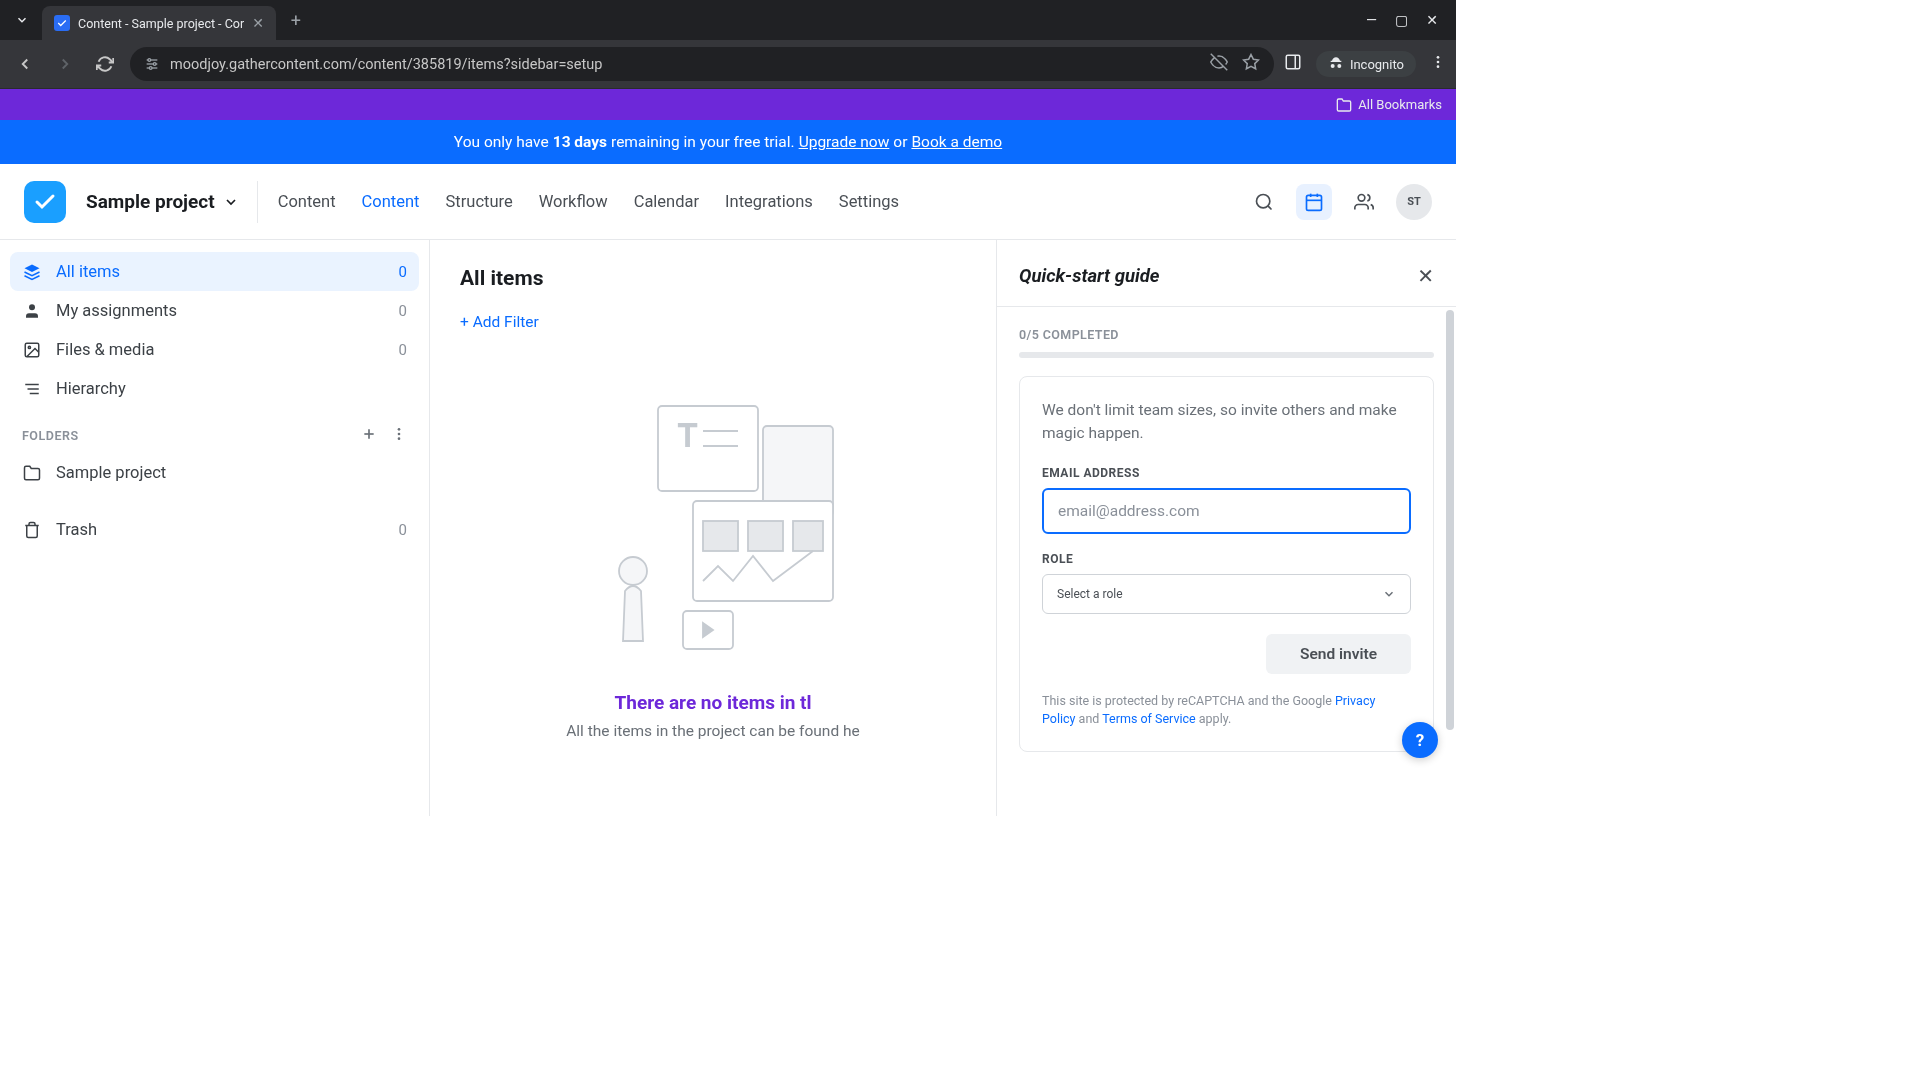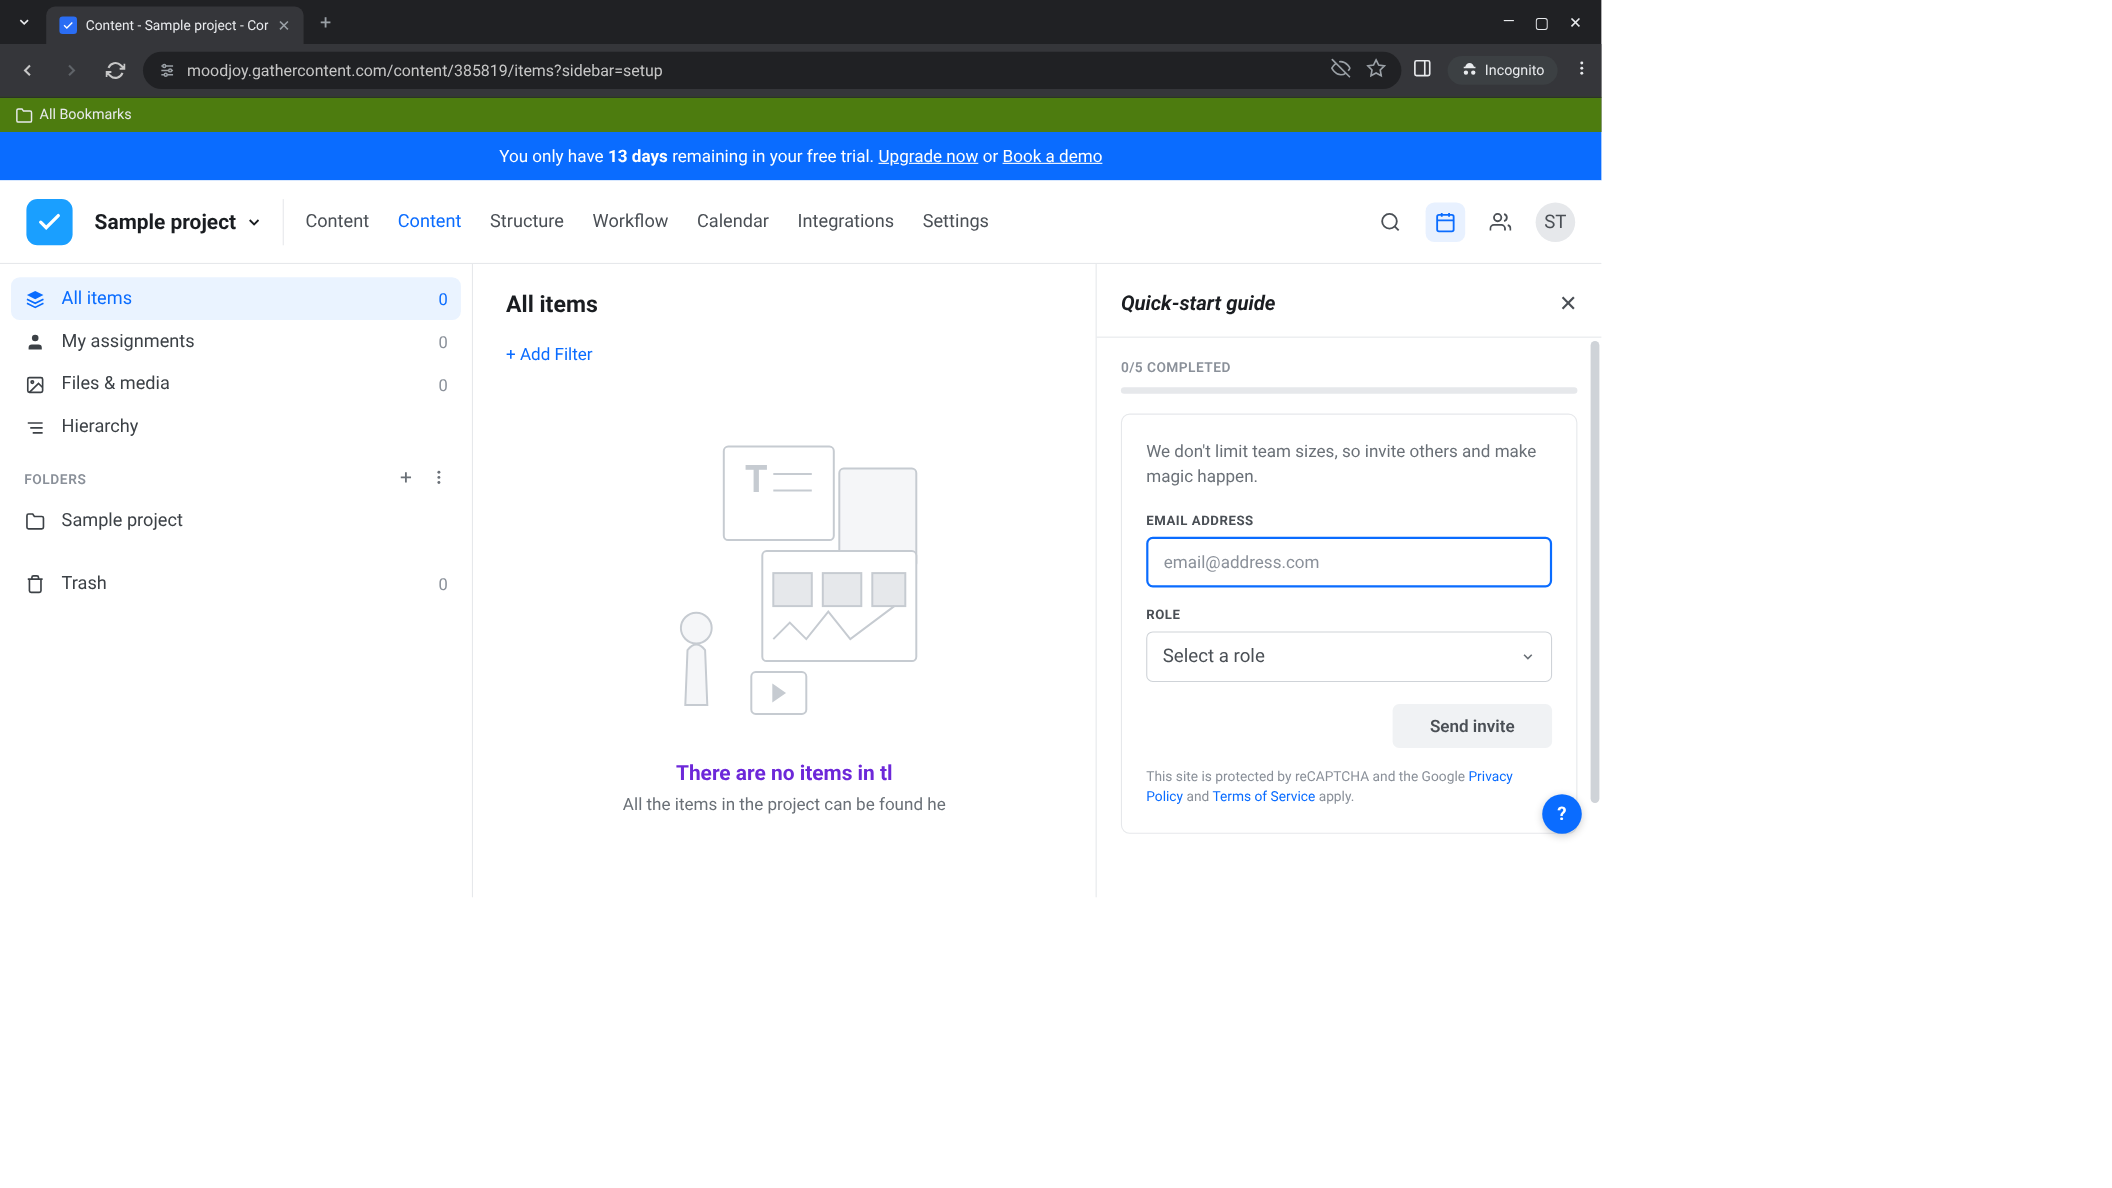--- a/index.html
+++ b/index.html
@@ -21,38 +21,38 @@
 .url-bar-row { display: flex; align-items: center; height: 48px; padding: 16px 10px; gap: 10px; background: #35363a; }
 .nav-btn { width: 30px; height: 30px; display: flex; align-items: center; justify-content: center; color: #c7c7c7; cursor: pointer; border-radius: 50%; }
 .nav-btn.disabled { color: #5f6368; }
 .url-bar { flex: 1; background: #202124; border-radius: 20px; height: 34px; display: flex; align-items: center; padding: 0 14px; gap: 10px; color: #c7c7c7; font-size: 14.5px; }
 .url-icon { display: flex; align-items: center; justify-content: center; color: #9aa0a6; }
 .url-text { flex: 1; white-space: nowrap; }
 .url-actions { display: flex; gap: 14px; color: #9aa0a6; }
 .toolbar-right { display: flex; align-items: center; gap: 14px; color: #e8eaed; }
 .incognito-badge { display: flex; align-items: center; gap: 6px; background: #3c4043; padding: 5px 12px; border-radius: 16px; font-size: 13px; }
 
-.bookmarks-bar { height: 32px; background: #4d7c0f; display: flex; align-items: center; padding: 0 14px; font-size: 13px; color: #e8eaed; gap: 6px; border-top: 1px solid #2a2b2e; }
+.bookmarks-bar { height: 32px; background: #6d28d9; display: flex; align-items: center; justify-content: flex-end; padding: 0 14px; font-size: 13px; color: #e8eaed; gap: 6px; border-top: 1px solid #2a2b2e; }
 
 
 .trial-banner { background: #0a6cff; color: #fff; height: 44px; display: flex; align-items: center; justify-content: center; font-size: 15.5px; gap: 4px; }
 .trial-banner b { font-weight: 700; }
 .trial-banner a { color: #fff; text-decoration: underline; cursor: pointer; }
 
 
 .app-header { height: 76px; border-bottom: 1px solid #e6e8eb; display: flex; align-items: center; padding: 0 24px; gap: 20px; background: #fff; }
 .logo { width: 42px; height: 42px; background: #1a9fff; border-radius: 10px; display: flex; align-items: center; justify-content: center; }
 .project-switch { display: flex; align-items: center; gap: 8px; font-size: 19px; font-weight: 700; color: #1a1d21; cursor: pointer; padding-right: 18px; border-right: 1px solid #e6e8eb; height: 42px; }
 .nav-tabs { display: flex; gap: 26px; font-size: 16.5px; color: #4a4f55; }
 .nav-tabs span { cursor: pointer; }
 .nav-tabs span.active { color: #0a6cff; }
 .header-right { margin-left: auto; display: flex; align-items: center; gap: 14px; }
 .hicon { width: 36px; height: 36px; display: flex; align-items: center; justify-content: center; border-radius: 8px; cursor: pointer; color: #4a4f55; }
 .hicon.active { background: #e8f1ff; color: #0a6cff; }
-.avatar-badge { width: 36px; height: 36px; border-radius: 50%; background: #e6e8eb; display: flex; align-items: center; justify-content: center; font-size: 17px; font-weight: 400; color: #4a4f55; cursor: pointer; }
+.avatar-badge { width: 36px; height: 36px; border-radius: 50%; background: #e6e8eb; display: flex; align-items: center; justify-content: center; font-size: 11px; font-weight: 700; color: #4a4f55; cursor: pointer; }
 
 
 .main { display: flex; height: calc(816px - 40px - 48px - 32px - 44px - 76px); }
 .sidebar { width: 430px; border-right: 1px solid #e6e8eb; padding: 12px 10px; }
 .side-item { display: flex; align-items: center; padding: 10px 12px; border-radius: 8px; gap: 14px; color: #3c4146; font-size: 16.5px; cursor: pointer; }
 .side-item.active { background: #eaf3ff; color: #0a6cff; }
 .side-item .count { margin-left: auto; color: #8a9099; font-size: 15px; }
 .side-item.active .count { color: #0a6cff; }
 .side-icon { width: 20px; display: flex; justify-content: center; }
 .folders-header { display: flex; align-items: center; padding: 18px 12px 8px; font-size: 12.5px; letter-spacing: 0.5px; color: #8a9099; font-weight: 600; }
@@ -74,21 +74,21 @@
 .qs-close { margin-left: auto; font-size: 20px; color: #4a4f55; cursor: pointer; }
 .qs-body { padding: 20px 22px; overflow-y: auto; flex: 1; }
 .qs-progress-label { font-size: 12.5px; letter-spacing: 0.4px; color: #8a9099; font-weight: 600; margin-bottom: 10px; }
 .qs-progress-bar { height: 6px; background: #e6e8eb; border-radius: 3px; margin-bottom: 18px; }
 .qs-card { border: 1px solid #e6e8eb; border-radius: 8px; padding: 22px; }
 .qs-step-title { font-size: 19px; font-weight: 700; color: #1a1d21; margin-bottom: 8px; }
 .qs-step-desc { font-size: 15.5px; color: #6a7077; line-height: 1.5; margin-bottom: 20px; }
 .qs-label { font-size: 12px; letter-spacing: 0.5px; color: #4a4f55; font-weight: 700; margin-bottom: 8px; }
 .qs-input { width: 100%; border: 2px solid #0a6cff; border-radius: 6px; padding: 12px 14px; font-size: 15.5px; color: #1a1d21; outline: none; margin-bottom: 18px; }
 .qs-input::placeholder { color: #8a9099; }
-.qs-select { width: 100%; border: 1px solid #cfd3d8; border-radius: 6px; padding: 12px 14px; font-size: 17px; color: #4a4f55; display: flex; align-items: center; justify-content: space-between; cursor: pointer; margin-bottom: 20px; background: #fff; }
+.qs-select { width: 100%; border: 1px solid #cfd3d8; border-radius: 6px; padding: 12px 14px; font-size: 12px; color: #4a4f55; display: flex; align-items: center; justify-content: space-between; cursor: pointer; margin-bottom: 20px; background: #fff; }
 .qs-send { display: block; margin-left: auto; background: #f0f2f4; border: none; padding: 11px 34px; border-radius: 6px; font-size: 15.5px; font-weight: 600; color: #4a4f55; cursor: pointer; }
 .qs-legal { font-size: 12.5px; color: #8a9099; line-height: 1.5; margin-top: 18px; }
 .qs-legal a { color: #0a6cff; text-decoration: none; cursor: pointer; }
 
 .help-fab { position: absolute; right: 18px; bottom: 58px; width: 36px; height: 36px; border-radius: 50%; background: #0a6cff; color: #fff; display: flex; align-items: center; justify-content: center; font-size: 17px; font-weight: 700; cursor: pointer; box-shadow: 0 2px 8px rgba(0,0,0,0.2); }
 
 .qs-scrollbar { position: absolute; right: 2px; top: 70px; width: 8px; height: 420px; background: #cfd3d8; border-radius: 4px; }
 </style>
 </head>
 <body>

